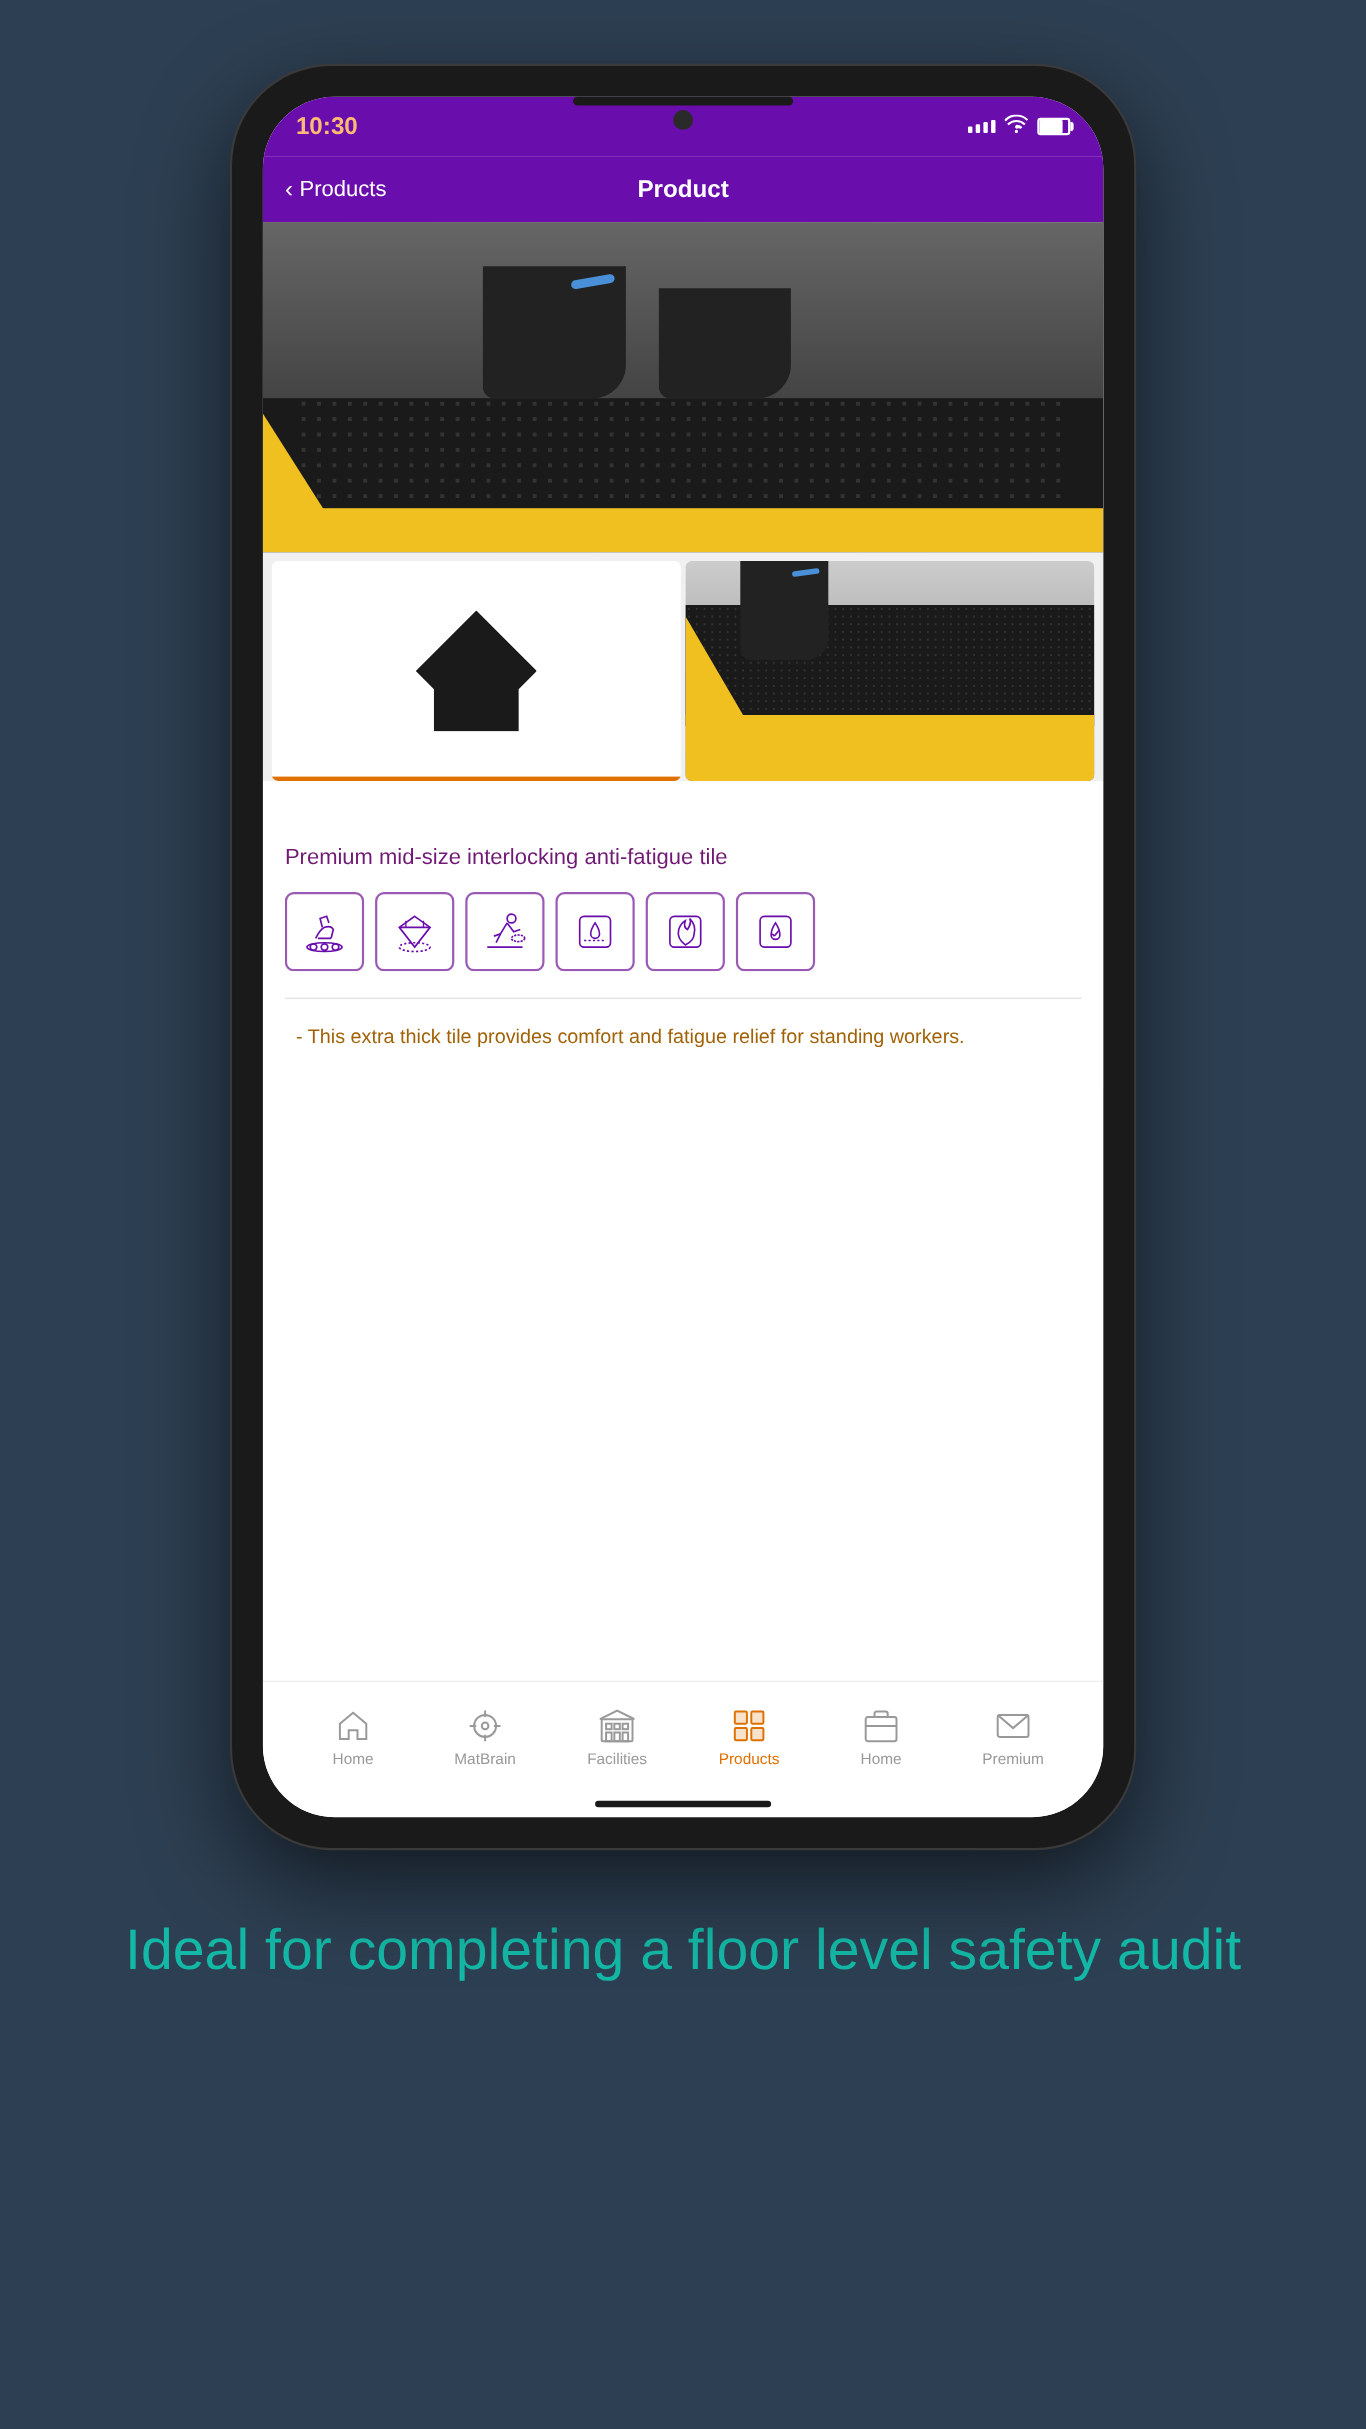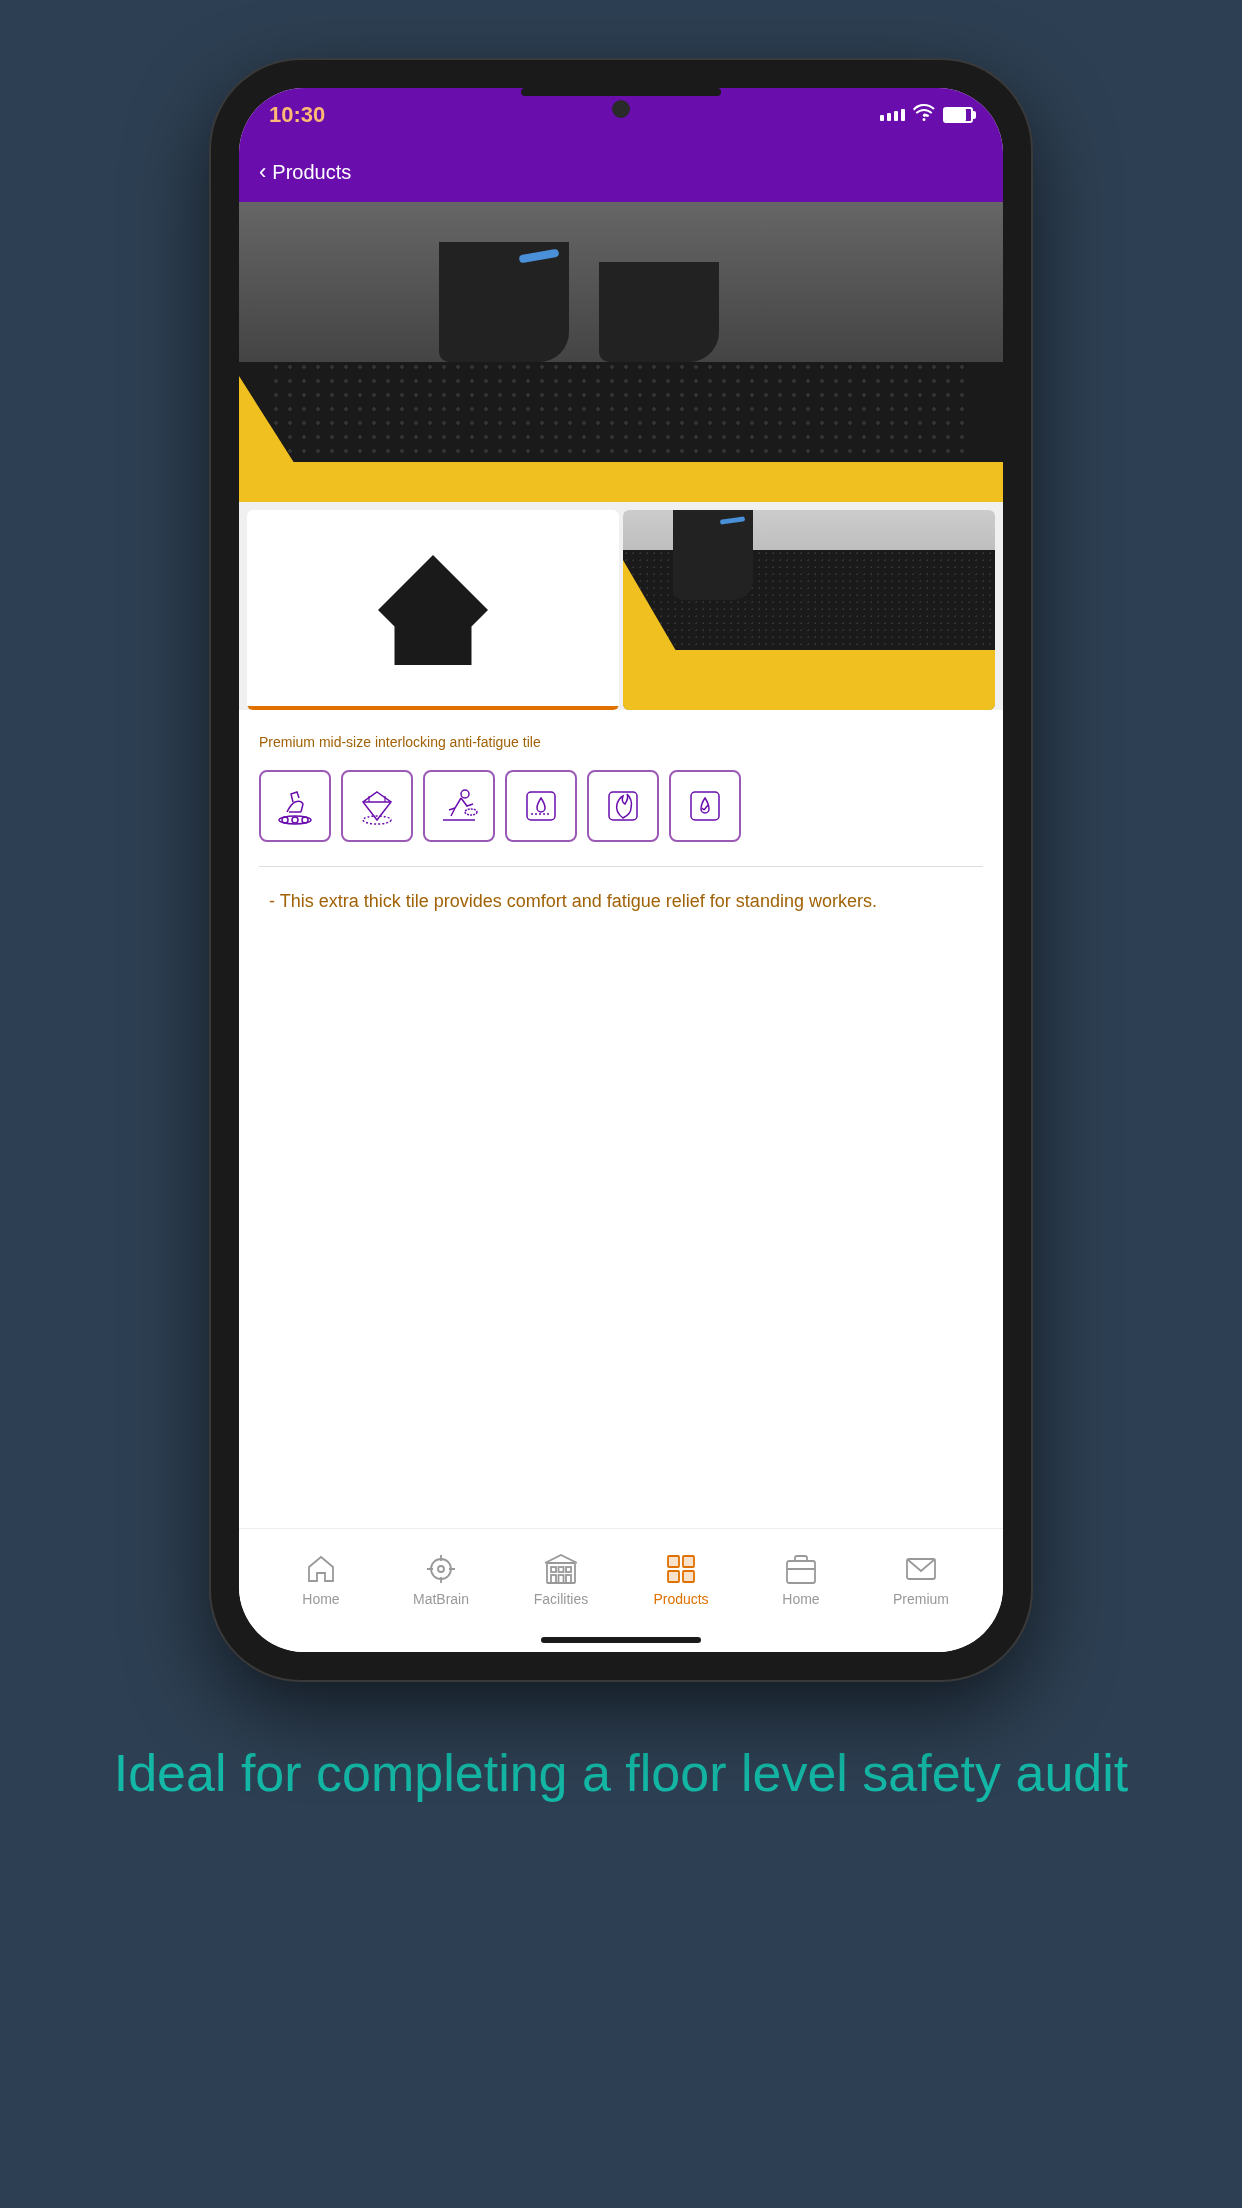--- a/index.html
+++ b/index.html
@@ -290,23 +290,24 @@
     }
 
     .product-name {
       font-size: 30px;
       font-weight: 800;
       color: #1a1a1a;
       margin-bottom: 8px;
     }
 
     .product-subtitle {
-      font-size: 14px;
-      color: #a16207;
+      font-size: 20px;
+      color: #701a75;
       margin-bottom: 20px;
+      margin-top: 34px;
     }
 
     
     .feature-icons {
       display: flex;
       gap: 10px;
       margin-bottom: 24px;
       flex-wrap: nowrap;
       overflow-x: auto;
     }
@@ -458,20 +459,21 @@
           <div class="battery-fill"></div>
         </div>
       </div>
     </div>
 
     <div class="nav-header">
       <div class="back-btn">
         <span class="back-chevron">‹</span>
         <span class="back-label">Products</span>
       </div>
+      <div class="nav-title">Product</div>
     </div>
 
     <div class="main-content">
 
       <div class="hero-image">
         <div class="hero-mat-surface">
           <div class="hero-mat-dots"></div>
         </div>
         <div class="hero-yellow-border"></div>
         <div class="hero-yellow-left"></div>

